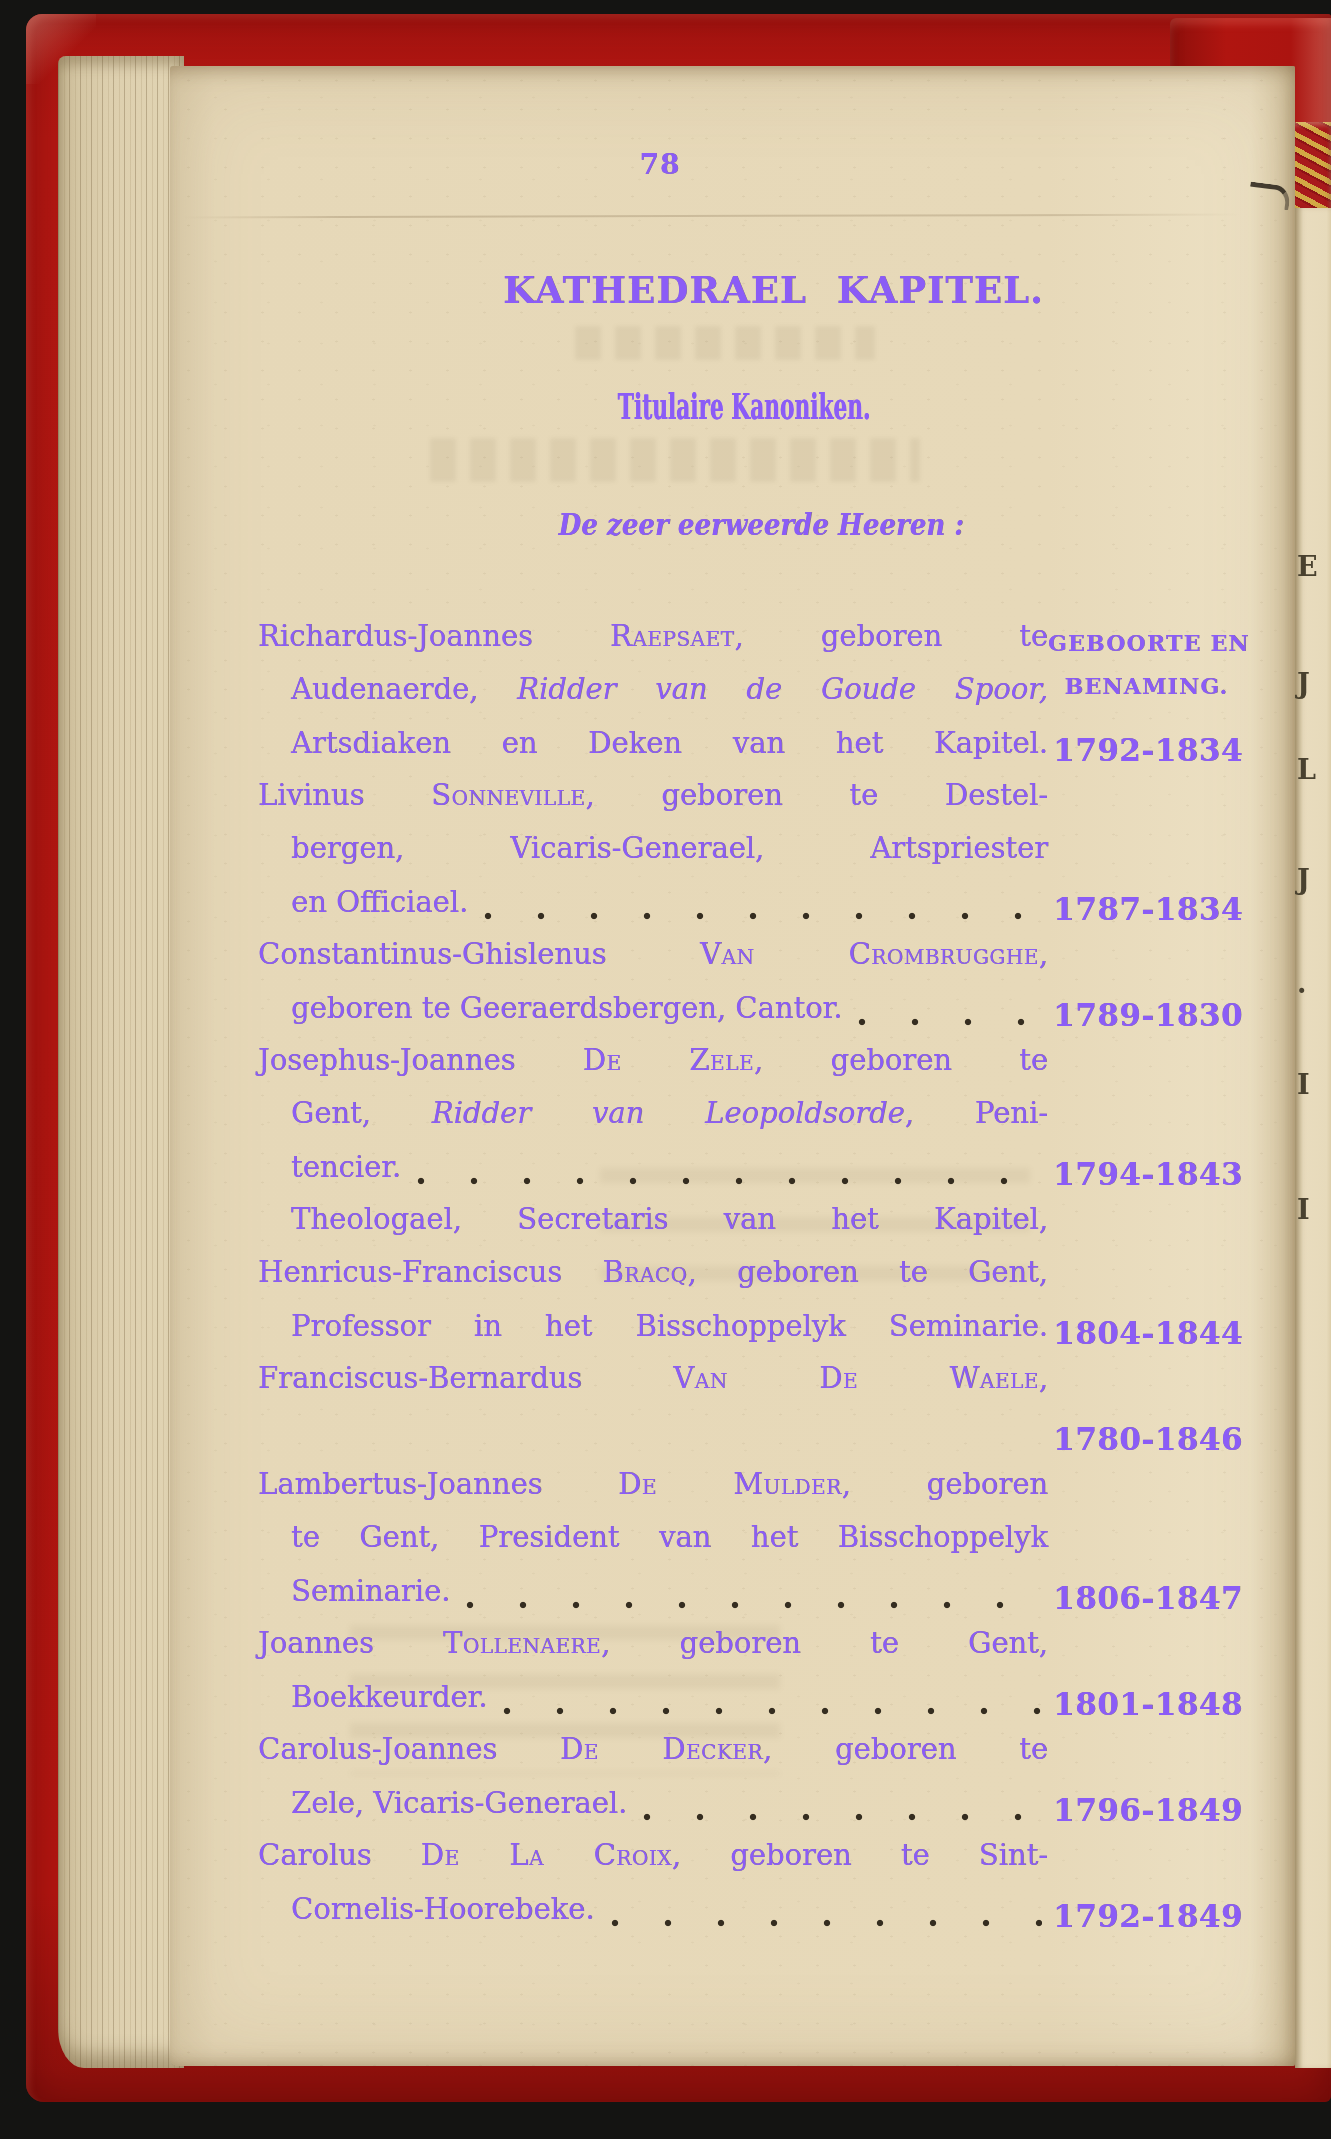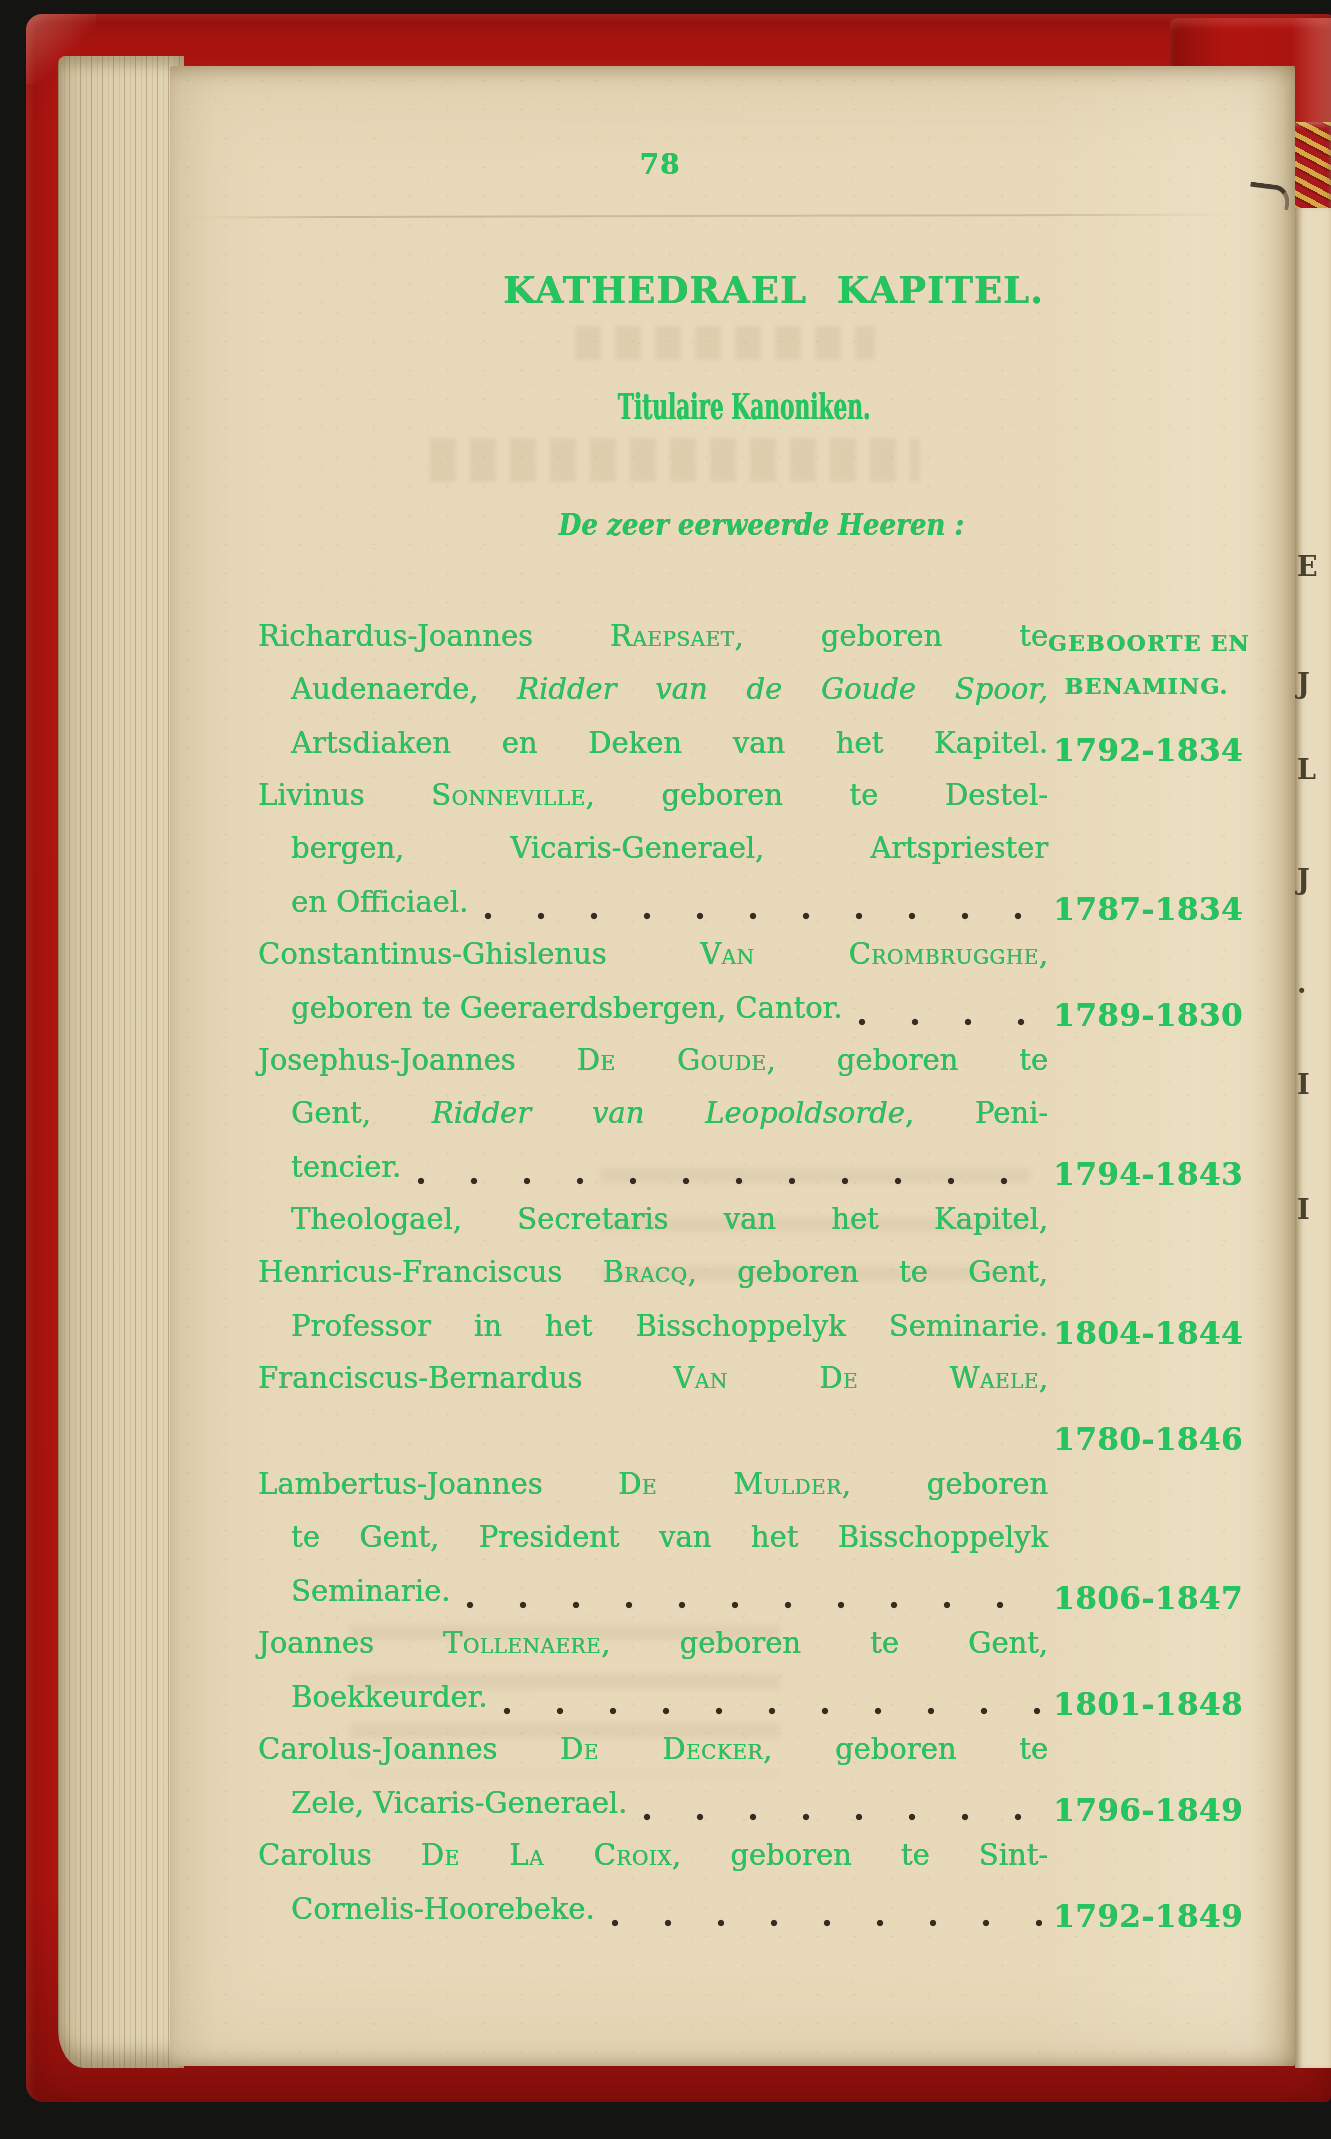--- a/index.html
+++ b/index.html
@@ -47,21 +47,21 @@
          background:linear-gradient(90deg,rgba(0,0,0,0),rgba(115,92,60,.25) 15%,rgba(115,92,60,.22) 82%,rgba(0,0,0,0));}
   .smudge{position:absolute;left:1249px;top:184px;width:37px;height:19px;opacity:.85;
          border-top:5px solid #292219;border-right:4px solid rgba(41,34,25,.55);
          border-radius:0 16px 2px 0 / 0 18px 2px 0;transform:rotate(7deg);}
   .ghost{position:absolute;pointer-events:none;filter:blur(3px);opacity:.10;
          background-image:repeating-linear-gradient(180deg,rgba(100,84,52,.65) 0 15px,rgba(0,0,0,0) 15px 49px);}
   .ghost.caps{opacity:.14;filter:blur(2px);
          background-image:repeating-linear-gradient(90deg,rgba(104,88,56,.55) 0 26px,rgba(0,0,0,0) 26px 40px);}
 
   
-  .print{color:#22c55e;text-shadow:.35px .25px 0 rgba(51,44,32,.55);}
+  .print{color:#8b5cf6;text-shadow:.35px .25px 0 rgba(51,44,32,.55);}
   .pagenum{position:absolute;left:600px;top:148px;width:120px;text-align:center;
          font-size:28px;font-weight:bold;letter-spacing:1px;}
   .title{position:absolute;left:497px;top:268px;width:553px;text-align:center;white-space:nowrap;
          font-size:37px;font-weight:bold;letter-spacing:1px;word-spacing:16px;}
   .subtitle{position:absolute;left:540px;top:386px;width:300px;text-align:right;white-space:nowrap;
          font-size:35px;font-weight:bold;}
   .subtitle .squeeze{display:inline-block;transform:scaleX(.62);transform-origin:50% 50%;
          text-shadow:.8px 0 0 currentColor;}
   .intro{position:absolute;left:536px;top:508px;width:300px;text-align:center;white-space:nowrap;
          font-size:29px;font-style:italic;font-weight:bold;}
@@ -154,21 +154,21 @@
         <div class="ly print"></div>
       </div>
       <div class="bl">
         <div class="lt ind flexed">
           <span class="t"><span class="r">geboren te Geeraerdsbergen, Cantor.</span></span>
           <span class="leader"></span>
         </div>
         <div class="ly print">1789-1830</div>
       </div>
       <div class="bl">
-        <div class="lt just"><span class="t"><span class="r">Josephus-Joannes </span><span class="sc">De Goude</span><span class="r">, geboren te</span></span></div>
+        <div class="lt just"><span class="t"><span class="r">Josephus-Joannes </span><span class="sc">De Zele</span><span class="r">, geboren te</span></span></div>
         <div class="ly print"></div>
       </div>
       <div class="bl">
         <div class="lt ind just"><span class="t"><span class="r">Gent, </span><span class="i">Ridder van Leopoldsorde</span><span class="r">, Peni-</span></span></div>
         <div class="ly print"></div>
       </div>
       <div class="bl">
         <div class="lt ind flexed">
           <span class="t"><span class="r">tencier.</span></span>
           <span class="leader"></span>

